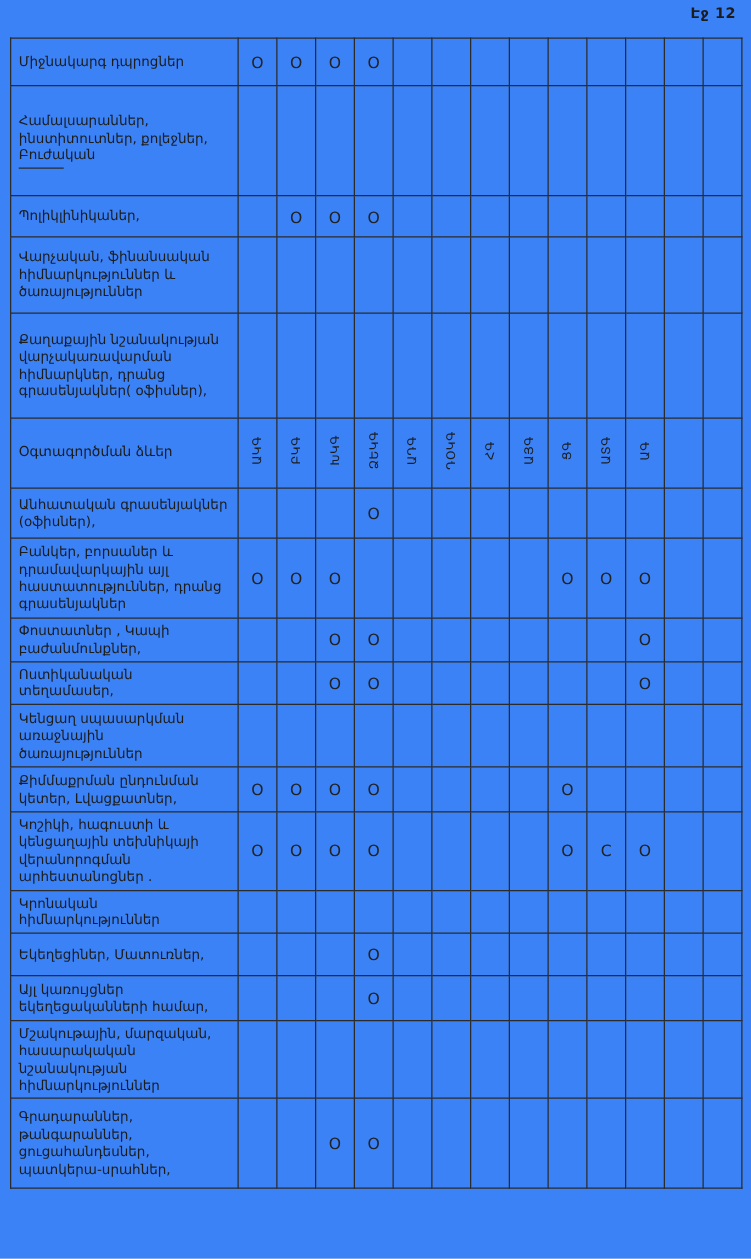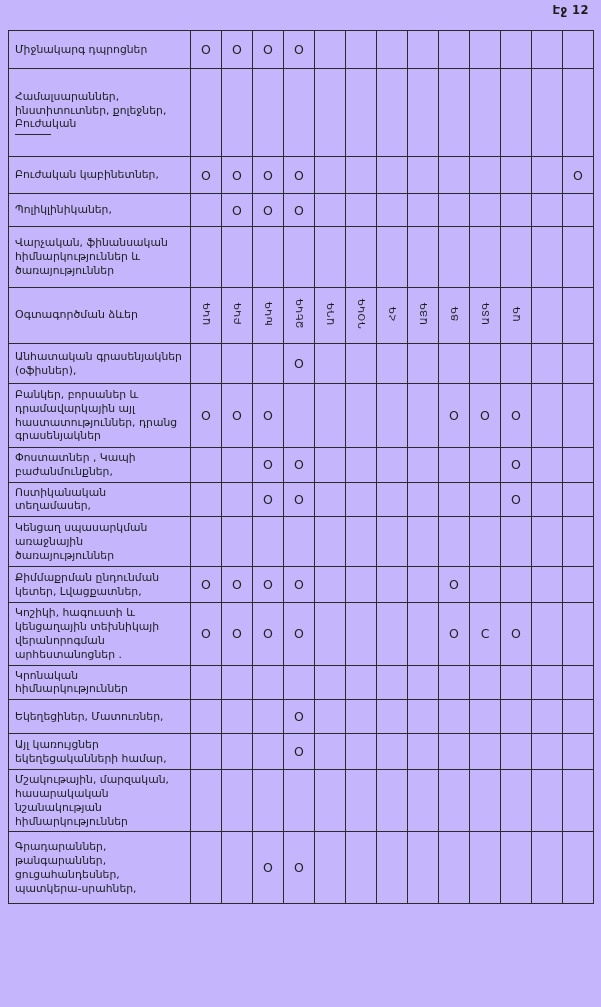--- a/index.html
+++ b/index.html
@@ -6,21 +6,21 @@
   html, body { margin: 0; padding: 0; }
   body {
     width: 601px; height: 1007px;
     background: #ffffff;
     font-family: "DejaVu Sans", sans-serif;
     color: #1c1c1c;
   }
   .page {
     position: relative;
     width: 601px; height: 1007px;
-    background: #c4b5fd;
+    background: #3b82f6;
     overflow: hidden;
   }
   .page-number {
     position: absolute;
     top: 3px; right: 12px;
     font-size: 11.5px;
     font-weight: 700;
     letter-spacing: 0.5px;
   }
   table.use-table {
@@ -108,38 +108,20 @@
           <td class="mark-cell"></td>
           <td class="mark-cell"></td>
           <td class="mark-cell"></td>
           <td class="mark-cell"></td>
           <td class="mark-cell"></td>
           <td class="mark-cell"></td>
           <td class="mark-cell"></td>
           <td class="mark-cell"></td>
           <td class="mark-cell"></td>
         </tr>
-        <tr style="height: 37px;">
-          <td class="label-cell">
-            <div>Բուժական կաբինետներ,</div>
-          </td>
-          <td class="mark-cell">O</td>
-          <td class="mark-cell">O</td>
-          <td class="mark-cell">O</td>
-          <td class="mark-cell">O</td>
-          <td class="mark-cell"></td>
-          <td class="mark-cell"></td>
-          <td class="mark-cell"></td>
-          <td class="mark-cell"></td>
-          <td class="mark-cell"></td>
-          <td class="mark-cell"></td>
-          <td class="mark-cell"></td>
-          <td class="mark-cell"></td>
-          <td class="mark-cell">O</td>
-        </tr>
         <tr style="height: 33px;">
           <td class="label-cell">
             <div>Պոլիկլինիկաներ,</div>
           </td>
           <td class="mark-cell"></td>
           <td class="mark-cell">O</td>
           <td class="mark-cell">O</td>
           <td class="mark-cell">O</td>
           <td class="mark-cell"></td>
           <td class="mark-cell"></td>
@@ -147,20 +129,38 @@
           <td class="mark-cell"></td>
           <td class="mark-cell"></td>
           <td class="mark-cell"></td>
           <td class="mark-cell"></td>
           <td class="mark-cell"></td>
           <td class="mark-cell"></td>
         </tr>
         <tr style="height: 61px;">
           <td class="label-cell">
             <div>Վարչական, ֆինանսական հիմնարկություններ և ծառայություններ</div>
+          </td>
+          <td class="mark-cell"></td>
+          <td class="mark-cell"></td>
+          <td class="mark-cell"></td>
+          <td class="mark-cell"></td>
+          <td class="mark-cell"></td>
+          <td class="mark-cell"></td>
+          <td class="mark-cell"></td>
+          <td class="mark-cell"></td>
+          <td class="mark-cell"></td>
+          <td class="mark-cell"></td>
+          <td class="mark-cell"></td>
+          <td class="mark-cell"></td>
+          <td class="mark-cell"></td>
+        </tr>
+        <tr style="height: 84px;">
+          <td class="label-cell">
+            <div>Քաղաքային նշանակության վարչակառավարման հիմնարկներ, դրանց գրասենյակներ( օֆիսներ),</div>
           </td>
           <td class="mark-cell"></td>
           <td class="mark-cell"></td>
           <td class="mark-cell"></td>
           <td class="mark-cell"></td>
           <td class="mark-cell"></td>
           <td class="mark-cell"></td>
           <td class="mark-cell"></td>
           <td class="mark-cell"></td>
           <td class="mark-cell"></td>

